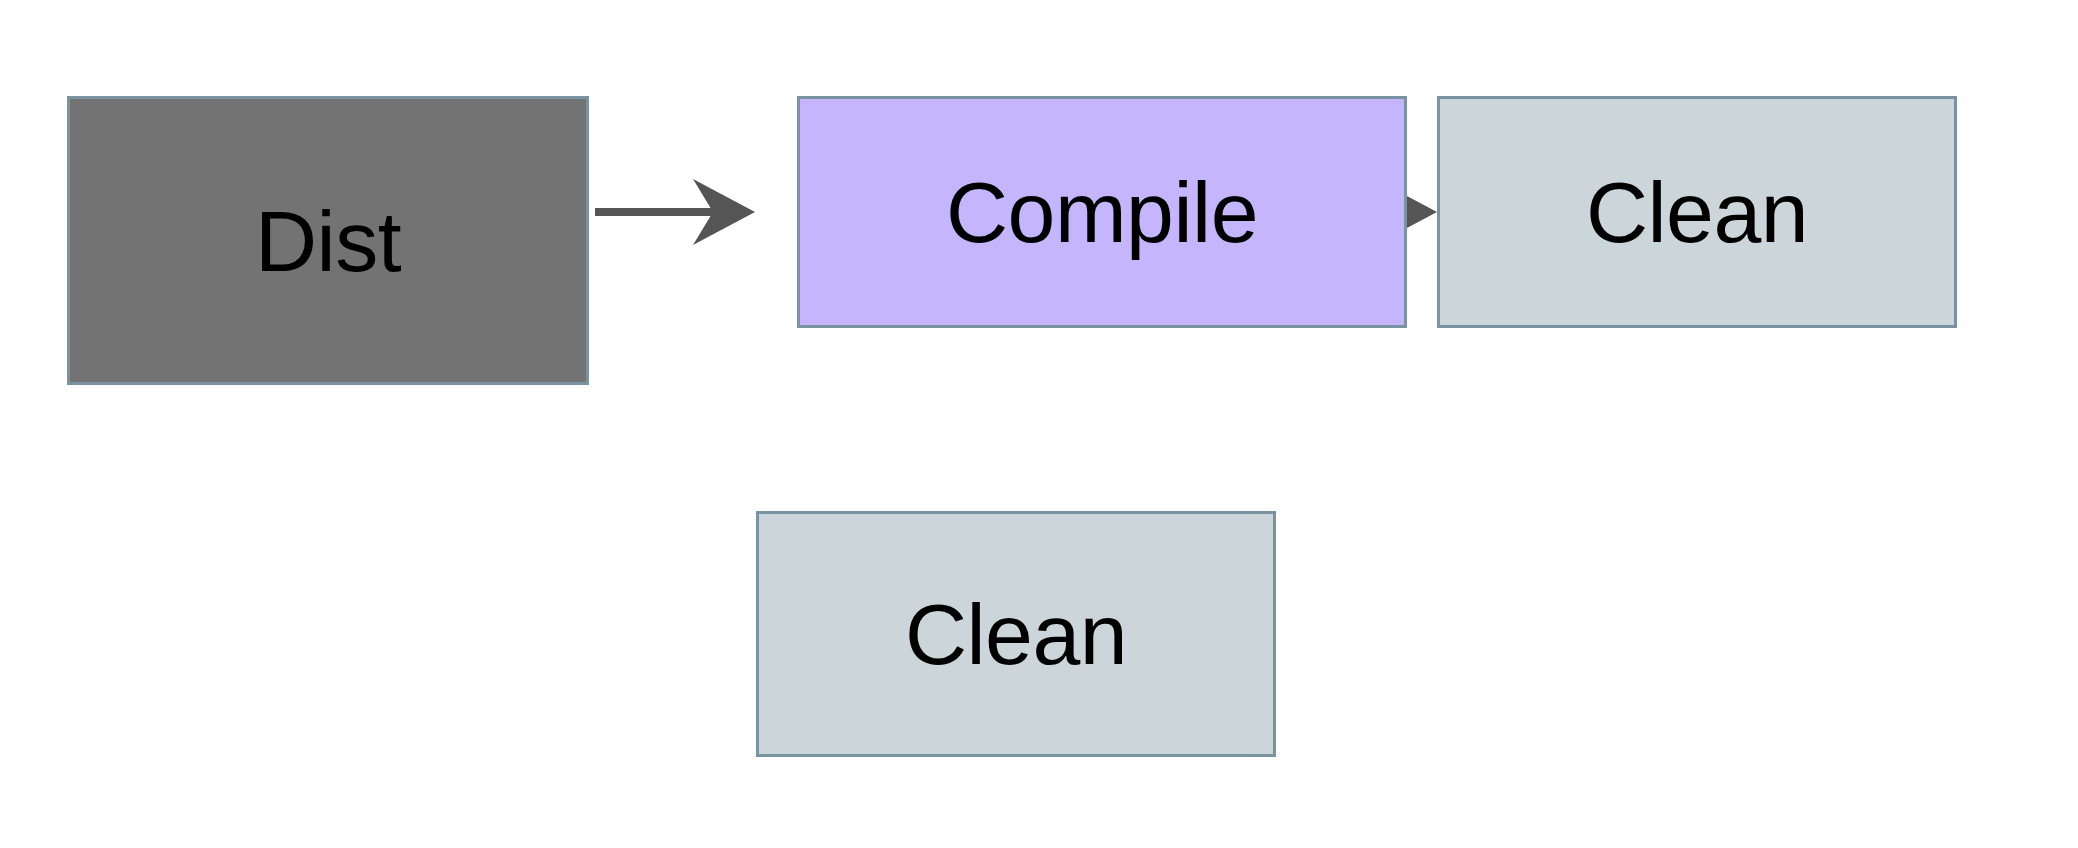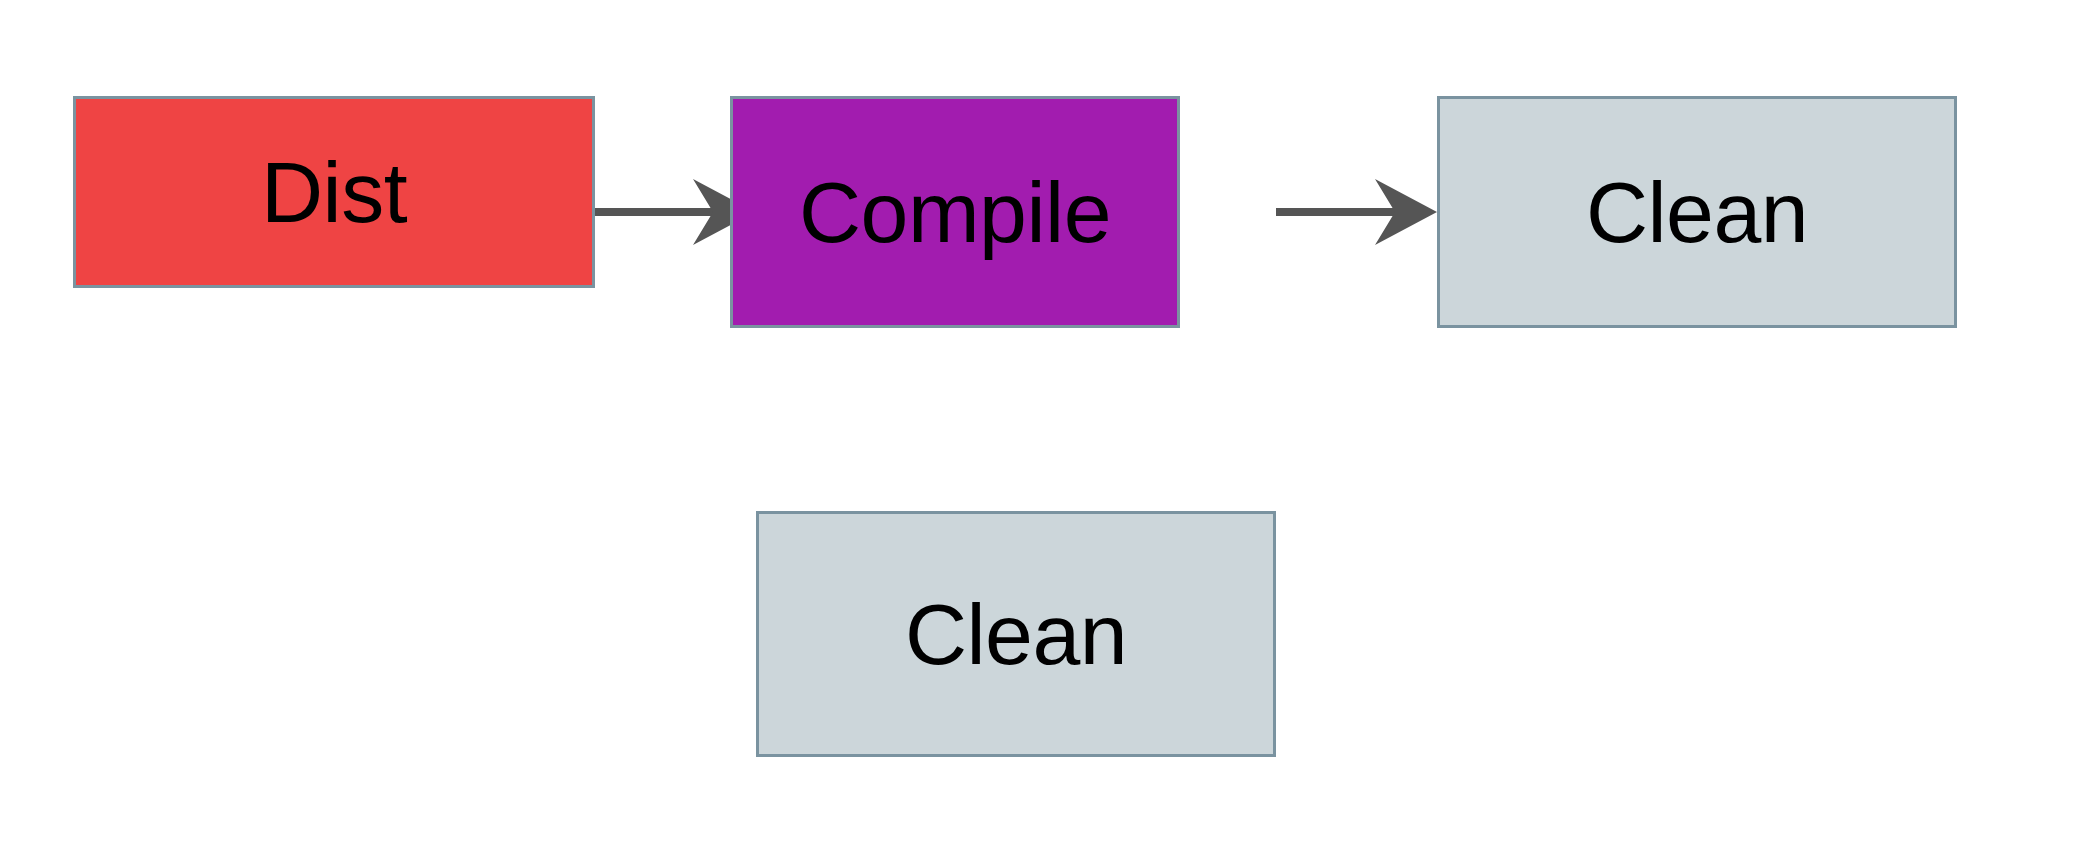--- a/index.html
+++ b/index.html
@@ -58,24 +58,24 @@
           <path d="M 755 212 L 693 179 L 713 212 L 693 245 Z" fill="#555555"></path>
         </g>
         <g>
           <line x1="1276" y1="212" x2="1399" y2="212" stroke="#555555" stroke-width="8"></line>
           <path d="M 1437 212 L 1375 179 L 1395 212 L 1375 245 Z" fill="#555555"></path>
         </g>
       </svg>
   </div>
 
   <div id="nodes-layer">
-      <div class="node" style="left: 73px; top: 96px; width: 522px; height: 192px; background: #ef4444; border-color: rgb(122, 147, 160); border-width: 3px;">
+      <div class="node" style="left: 67px; top: 96px; width: 522px; height: 289px; background: #737373; border-color: rgb(122, 147, 160); border-width: 3px;">
         <span class="node-label" style="color: rgb(0, 0, 0); font-size: 86px;">Dist</span>
       </div>
-      <div class="node" style="left: 730px; top: 96px; width: 450px; height: 232px; background: #a21caf; border-color: rgb(122, 147, 160); border-width: 3px;">
+      <div class="node" style="left: 797px; top: 96px; width: 610px; height: 232px; background: #c4b5fd; border-color: rgb(122, 147, 160); border-width: 3px;">
         <span class="node-label" style="color: rgb(0, 0, 0); font-size: 86px;">Compile</span>
       </div>
       <div class="node" style="left: 1437px; top: 96px; width: 520px; height: 232px; background: rgb(204, 214, 218); border-color: rgb(122, 147, 160); border-width: 3px;">
         <span class="node-label" style="color: rgb(0, 0, 0); font-size: 86px;">Clean</span>
       </div>
       <div class="node" style="left: 756px; top: 511px; width: 520px; height: 246px; background: rgb(204, 214, 218); border-color: rgb(122, 147, 160); border-width: 3px;">
         <span class="node-label" style="color: rgb(0, 0, 0); font-size: 86px;">Clean</span>
       </div>
     </div>
 

